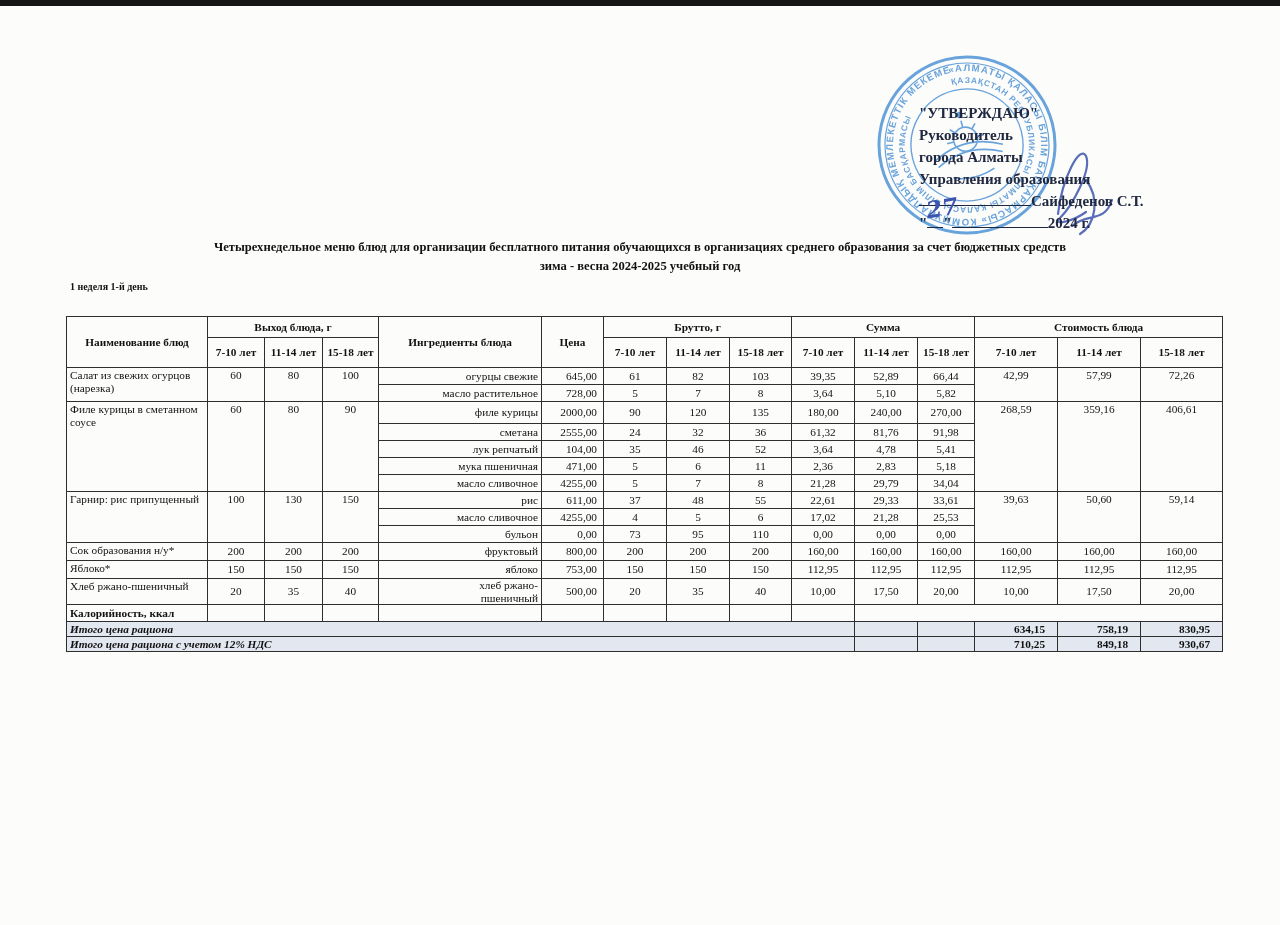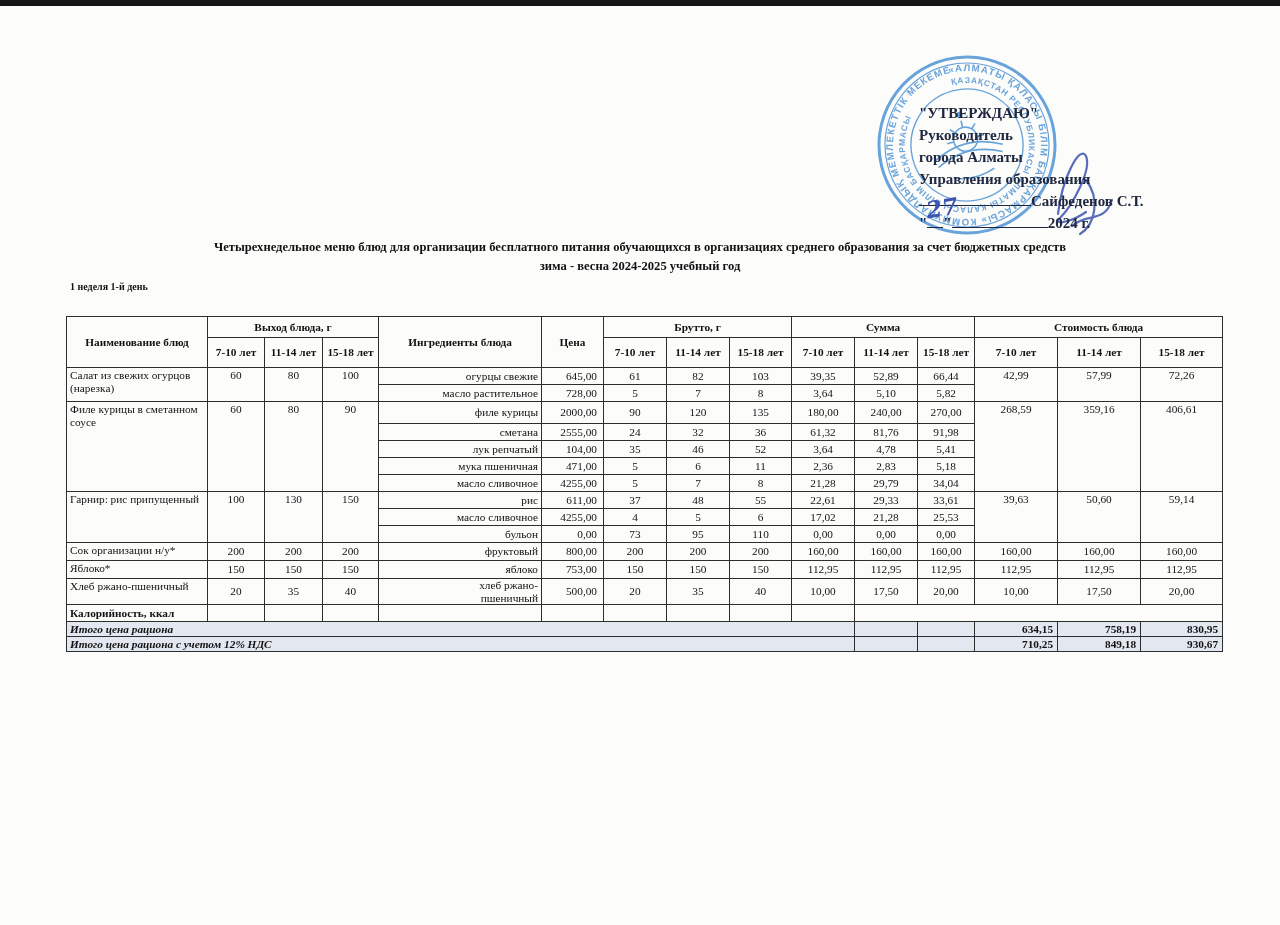--- a/index.html
+++ b/index.html
@@ -53,21 +53,21 @@
   tr.h2 th{height:27px;}
   td.l{text-align:right;padding-left:44px;}
   td.c{text-align:center;}
   td.r{text-align:right;padding-right:6px;}
   td.top{vertical-align:top;padding-top:1px;margin-top:7px;}
   td.dish{text-align:left;vertical-align:top;padding-top:1px;}
   tr.tall td{height:21px;}
   td.cal{font-weight:bold;text-align:left;}
   tr.totals td{background:#e2e7f0;font-weight:bold;height:14px;}
   tr.totals td.lbl{font-style:italic;text-align:left;}
-  tr.totals td.val{text-align:right;padding-right:4px;}
+  tr.totals td.val{text-align:right;padding-right:12px;}
 </style>
 </head>
 <body>
 
 <div class="topbar"></div>
 <div class="page">
 
   <svg class="stamp" width="182" height="182" viewBox="0 0 182 182">
     <g fill="none" stroke-width="3" stroke="#4a90d4">
       <circle cx="91" cy="91" r="88"></circle>
@@ -285,21 +285,21 @@
       <td class="r">0,00</td>
       <td class="c">73</td>
       <td class="c">95</td>
       <td class="c">110</td>
       <td class="c">0,00</td>
       <td class="c">0,00</td>
       <td class="c">0,00</td>
     </tr>
 
     <tr>
-      <td class="dish">Сок организации н/у*</td>
+      <td class="dish">Сок образования н/у*</td>
       <td class="c">200</td>
       <td class="c">200</td>
       <td class="c">200</td>
       <td class="l">фруктовый</td>
       <td class="r">800,00</td>
       <td class="c">200</td>
       <td class="c">200</td>
       <td class="c">200</td>
       <td class="c">160,00</td>
       <td class="c">160,00</td>

